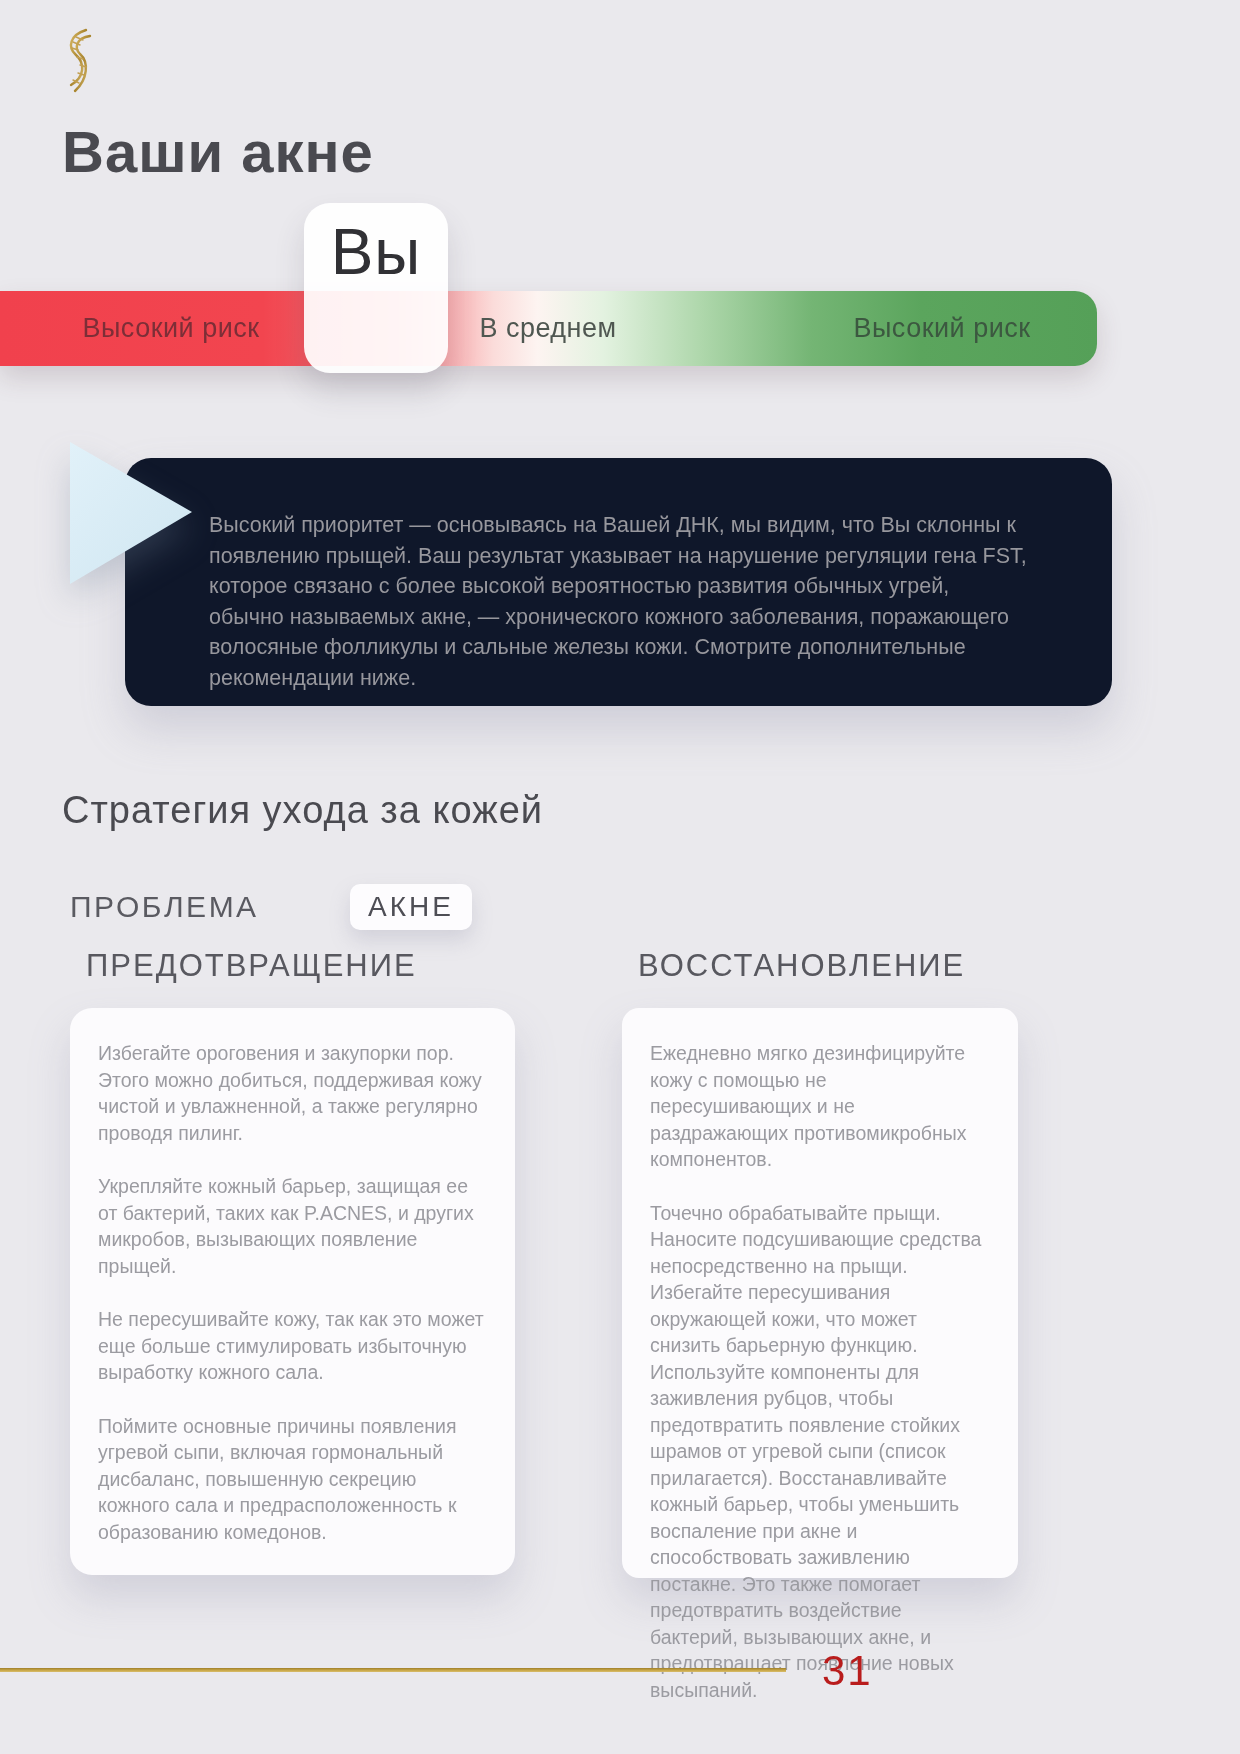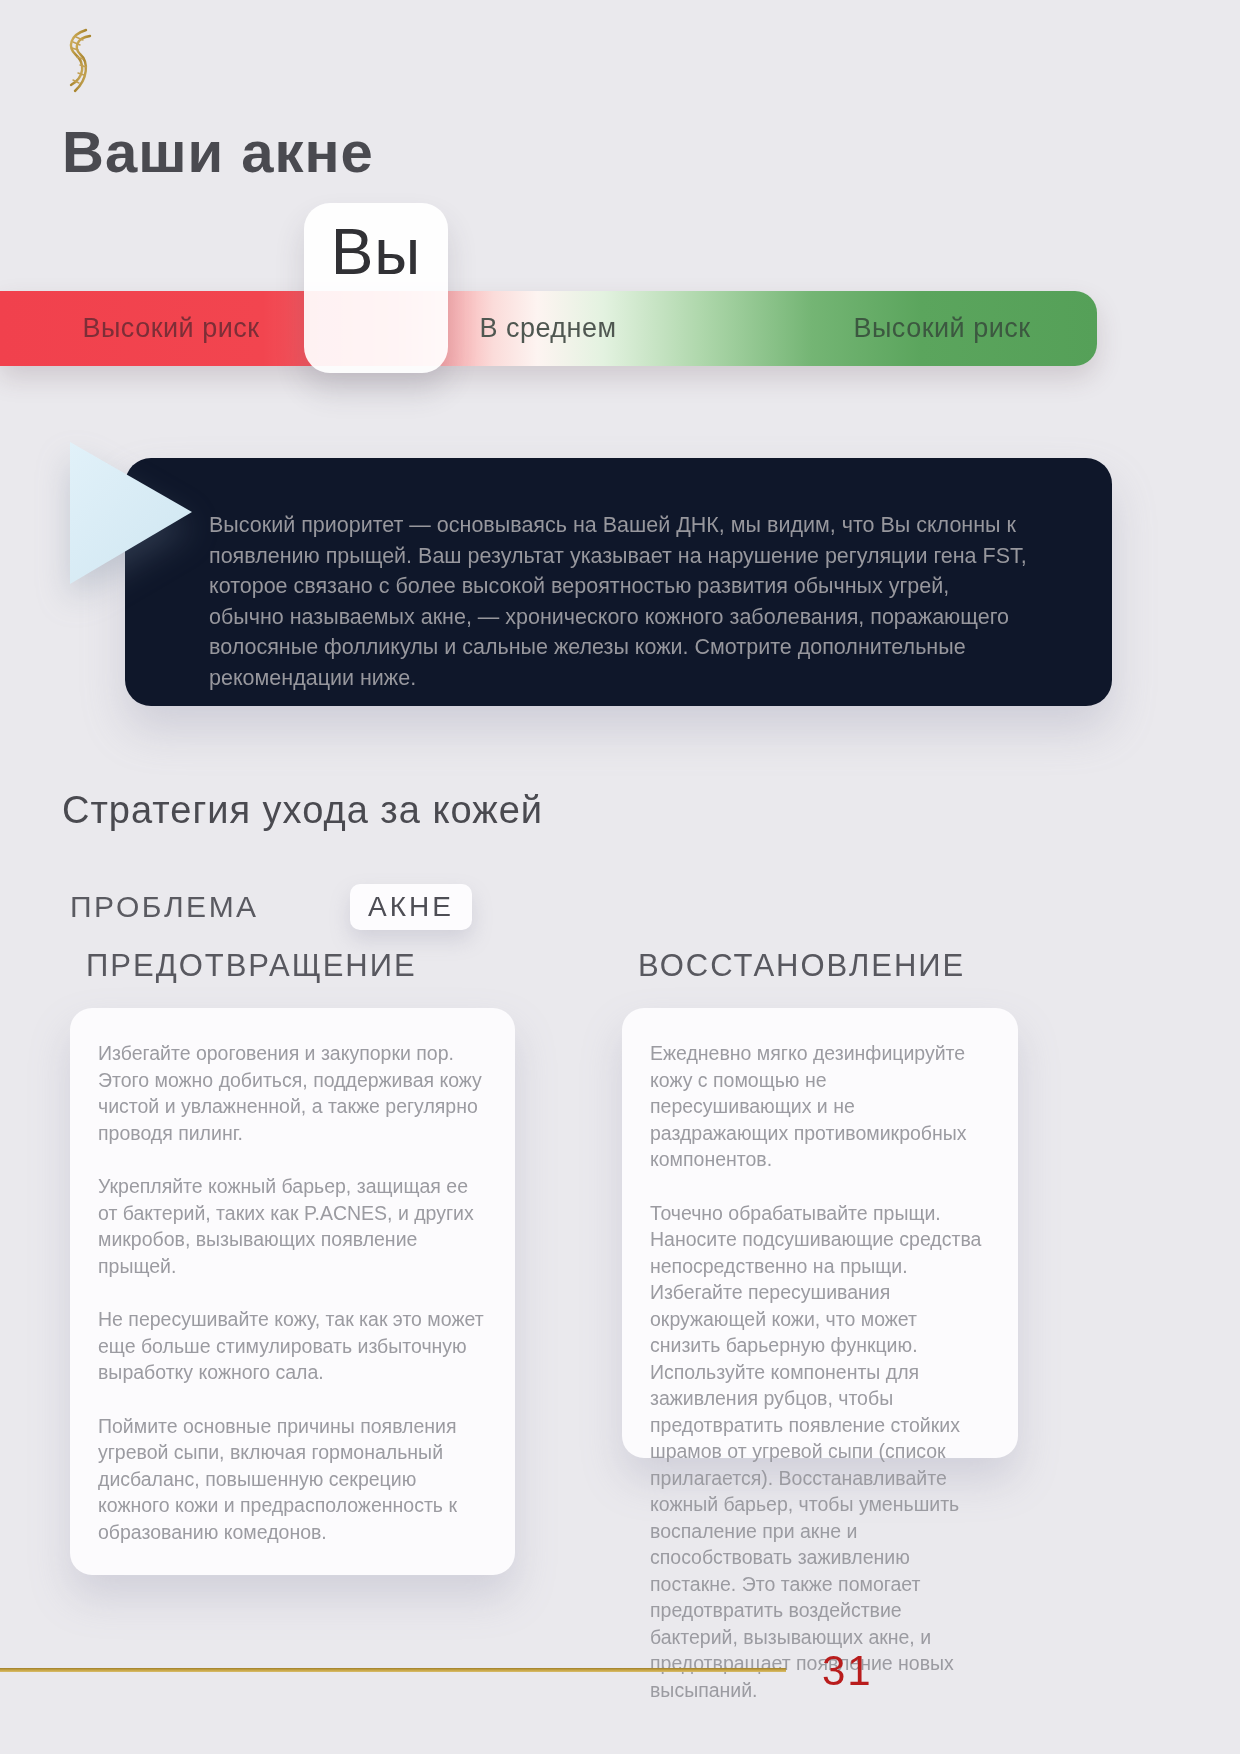--- a/index.html
+++ b/index.html
@@ -94,21 +94,21 @@
     font-size:31px;font-weight:300;letter-spacing:2px;color:#58585f;margin-left:16px;
   }
   .col-header.left{left:70px;}
   .col-header.right{left:622px;}
   .strategy-card{
     position:absolute;top:1008px;
     background:#fcfbfd;border-radius:22px;
     box-shadow:0 22px 40px rgba(140,140,165,.26);
   }
   .strategy-card.prevention{left:70px;width:445px;height:567px;}
-  .strategy-card.recovery{left:622px;width:396px;height:450px;}
+  .strategy-card.recovery{left:622px;width:396px;height:570px;border-radius:17px;}
   .strategy-card .body{
     padding:32px 26px 28px 28px;
     font-size:19.5px;line-height:26.5px;font-weight:300;color:#9b9ba1;
   }
   .strategy-card .body p{margin:0 0 27px 0;}
   
   .footer-line{
     position:absolute;left:0;top:1668px;width:786px;height:4px;
     background:linear-gradient(180deg,#9f7f2c 0%,#c8a646 55%,#d8bd6d 100%);
   }
@@ -180,21 +180,21 @@
   </div>
 
   <div class="col-header left">ПРЕДОТВРАЩЕНИЕ</div>
   <div class="col-header right">ВОССТАНОВЛЕНИЕ</div>
 
   <div class="strategy-card prevention">
     <div class="body">
         <p>Избегайте ороговения и закупорки пор. Этого можно добиться, поддерживая кожу чистой и увлажненной, а также регулярно проводя пилинг.</p>
         <p>Укрепляйте кожный барьер, защищая ее от бактерий, таких как P.ACNES, и других микробов, вызывающих появление прыщей.</p>
         <p>Не пересушивайте кожу, так как это может еще больше стимулировать избыточную выработку кожного сала.</p>
-        <p>Поймите основные причины появления угревой сыпи, включая гормональный дисбаланс, повышенную секрецию кожного кожи и предрасположенность к образованию комедонов.</p>
+        <p>Поймите основные причины появления угревой сыпи, включая гормональный дисбаланс, повышенную секрецию кожного сала и предрасположенность к образованию комедонов.</p>
       </div>
   </div>
 
   <div class="strategy-card recovery">
     <div class="body">
         <p>Ежедневно мягко дезинфицируйте кожу с помощью не пересушивающих и не раздражающих противомикробных компонентов.</p>
         <p>Точечно обрабатывайте прыщи. Наносите подсушивающие средства непосредственно на прыщи. Избегайте пересушивания окружающей кожи, что может снизить барьерную функцию. Используйте компоненты для заживления рубцов, чтобы предотвратить появление стойких шрамов от угревой сыпи (список прилагается). Восстанавливайте кожный барьер, чтобы уменьшить воспаление при акне и способствовать заживлению постакне. Это также помогает предотвратить воздействие бактерий, вызывающих акне, и предотвращает появление новых высыпаний.</p>
       </div>
   </div>
 

